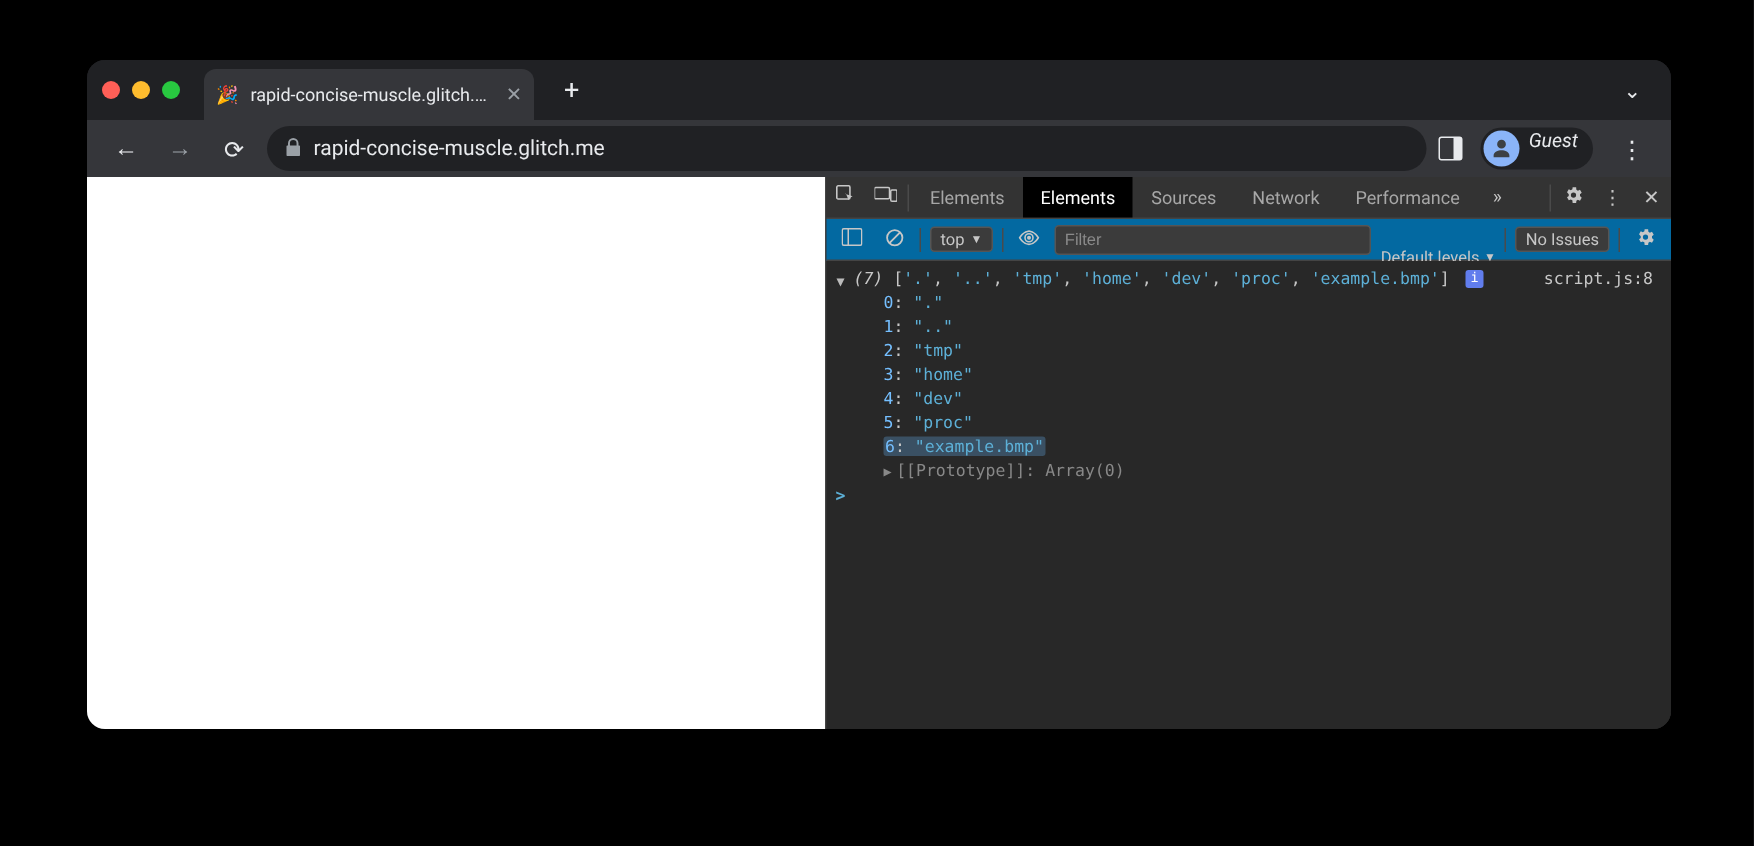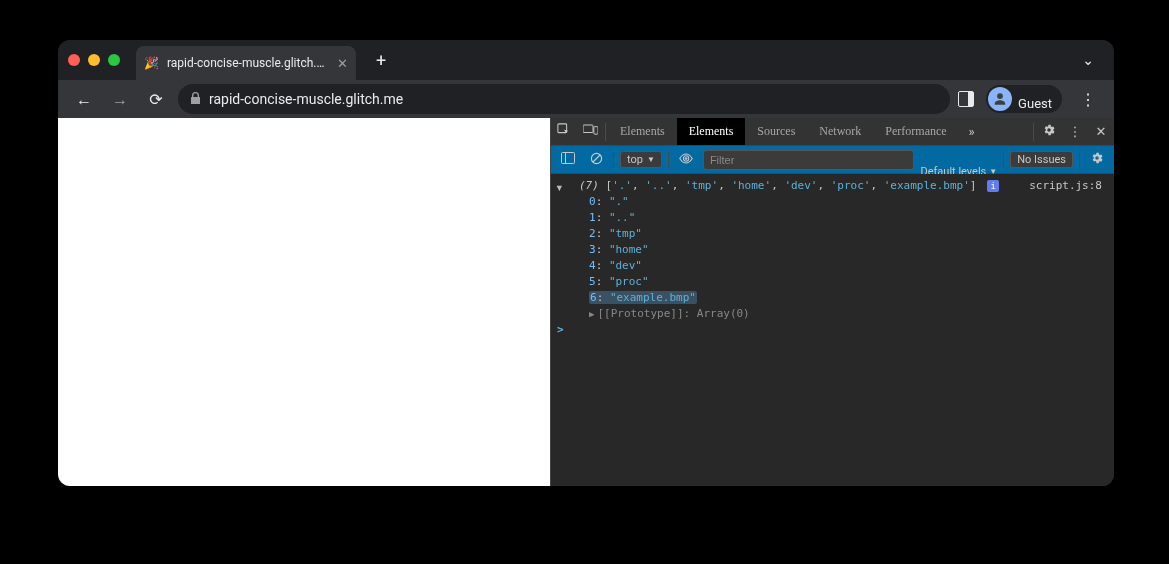--- a/index.html
+++ b/index.html
@@ -72,23 +72,24 @@
     display: flex;
     align-items: center;
     padding: 0 12px;
     gap: 8px;
     color: #e8eaed;
     font-size: 14px;
   }
   .lock { font-size: 12px; color: #9aa0a6; }
   .right-icons { display: flex; align-items: center; gap: 12px; color: #e8eaed; }
   .profile {
-    display: flex; align-items: flex-end; gap: 6px;
+    display: flex; align-items: flex-start; gap: 6px;
     background: #202124; border-radius: 18px; padding: 2px 10px 2px 2px;
     font-size: 13px;
+    font-style: italic;
   }
   .avatar { width: 24px; height: 24px; border-radius: 50%; background: #8ab4f8; display:flex;align-items:center;justify-content:center;color:#202124;font-size:15px;}
   .kebab { font-size: 16px; cursor: pointer; padding: 0 6px;}
   .side-panel-icon { width:16px; height:16px; border:1.5px solid #e8eaed; border-radius:2px; position:relative;}
   .side-panel-icon::after { content:''; position:absolute; right:0; top:0; bottom:0; width:5px; background:#e8eaed;}
   
   .content {
     display: flex;
     height: calc(100% - 78px);
   }
@@ -104,21 +105,21 @@
   }
   .dt-tabs {
     height: 28px;
     background: #333;
     display: flex;
     align-items: center;
     border-bottom: 1px solid #444;
   }
   .dt-tabs .icon-btn { width: 26px; text-align: center; color: #c7c7c7; cursor: pointer; font-size: 13px;}
   .dt-tabs .sep { width: 1px; height: 18px; background: #4a4a4a; margin: 0 2px;}
-  .dt-tab { padding: 0 12px; height: 100%; display: flex; align-items: center; color: #a7a7a7; cursor: pointer; font-size: 12px; font-family: Liberation Serif, serif;}
+  .dt-tab { padding: 0 12px; height: 100%; display: flex; align-items: center; color: #a7a7a7; cursor: pointer; font-size: 12px;}
   .dt-tab.active { background: #000; color: #fff; }
   .dt-tabs .flex { flex: 1; }
   .dt-toolbar {
     height: 28px;
     background: #0369a1;
     display: flex;
     align-items: center;
     padding: 0 6px;
     gap: 6px;
     border-bottom: 1px solid #444;
@@ -142,21 +143,21 @@
   .gear { cursor:pointer; padding: 0 4px;}
   .dt-body {
     flex: 1;
     background: #282828;
     font-family: Menlo, Consolas, monospace;
     font-size: 11px;
     line-height: 16px;
     overflow: auto;
     padding: 4px 0;
   }
-  .row { display: flex; align-items: flex-start; padding: 0 8px 0 28px; position: relative;}
+  .row { display: flex; align-items: flex-start; padding: 0 8px 0 18px; position: relative;}
   .disclose { position: absolute; left: 6px; top: 1px; color: #bbb; cursor: pointer; font-size: 9px;}
   .disclose.open { transform: rotate(90deg); transform-origin: 40% 55%; }
   .source-link { margin-left: auto; color: #c7c7c7; padding-right: 4px; cursor:pointer;}
   .summary { color: #c7c7c7; }
   .summary .len { color: #c7c7c7;}
   .summary .str { color: #5db0d7;}
   .info-icon { display:inline-block; width:12px;height:12px;border-radius:2px;background:#617ded;color:#fff;font-size:9px;line-height:12px;text-align:center;margin-left:4px;vertical-align:middle;}
   .expanded { padding-left: 38px;}
   .expanded .idx { color: #75bfff; }
   .expanded .str { color: #5db0d7;}

